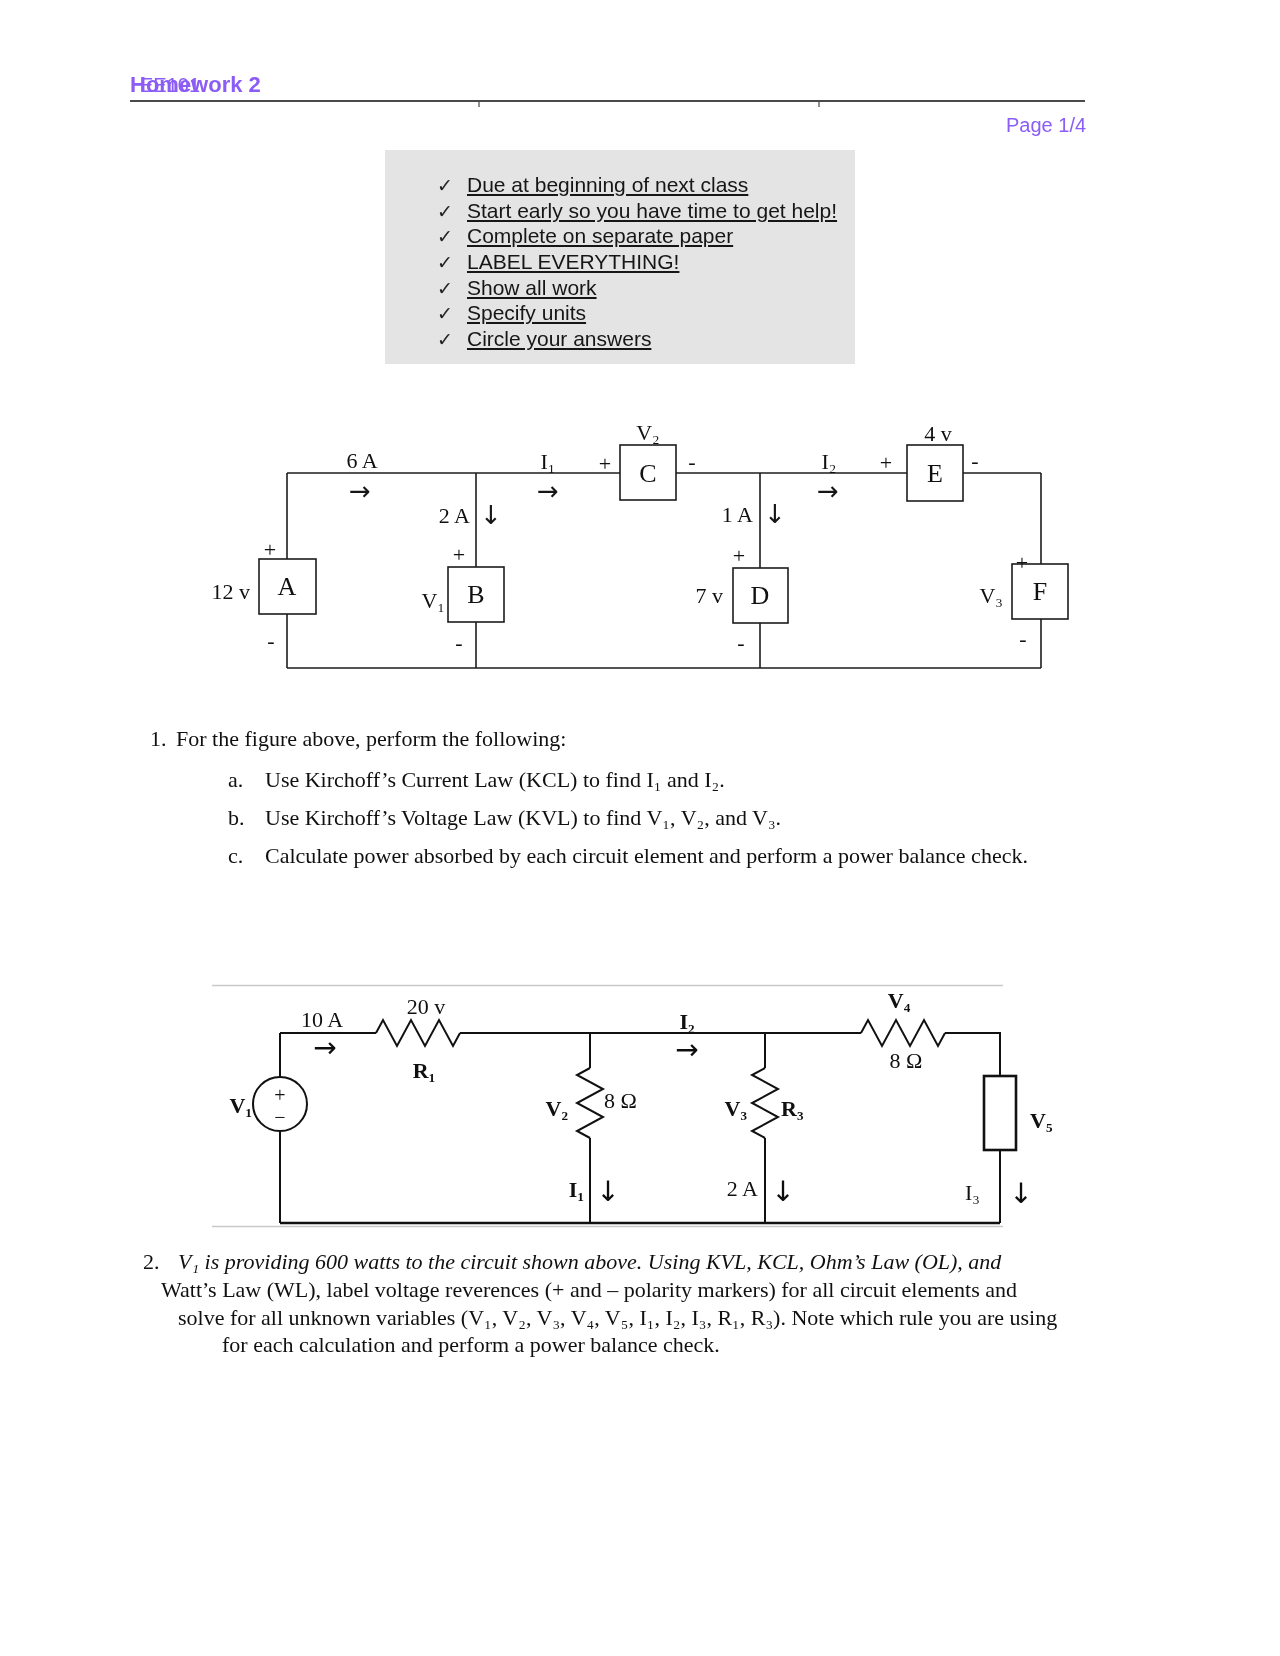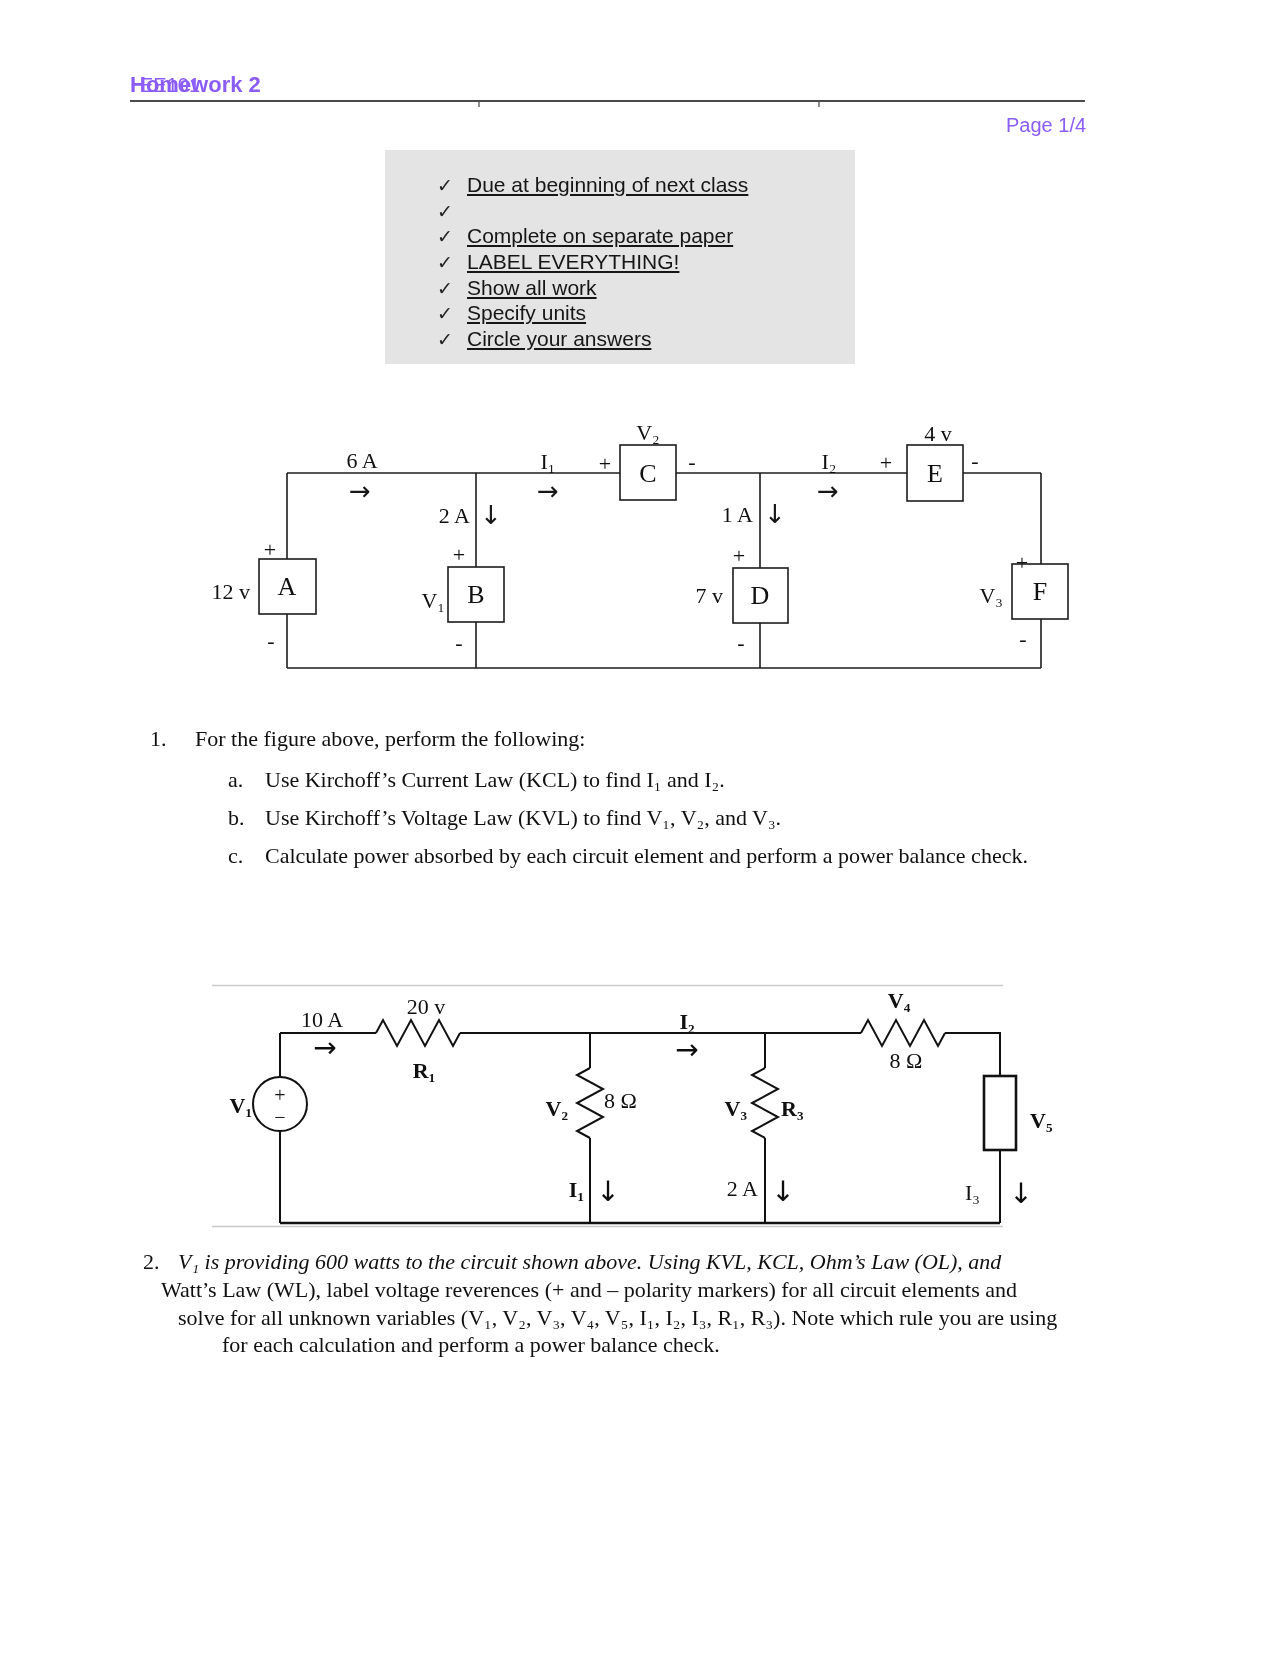--- a/index.html
+++ b/index.html
@@ -54,20 +54,21 @@
 </div>
 
 <div class="abs notice" style="left:385px;top:150px;width:470px;height:214px;">
   <div style="position:absolute;left:52px;top:23px;">
     <div class="notice-row">
       <span class="notice-check">✓</span>
       <span class="notice-label">Due at beginning of next class</span>
     </div>
     <div class="notice-row">
       <span class="notice-check">✓</span>
+      <span class="notice-label">Start early so you have time to get help!</span>
     </div>
     <div class="notice-row">
       <span class="notice-check">✓</span>
       <span class="notice-label">Complete on separate paper</span>
     </div>
     <div class="notice-row">
       <span class="notice-check">✓</span>
       <span class="notice-label">LABEL EVERYTHING!</span>
     </div>
     <div class="notice-row">
@@ -159,21 +160,21 @@
     <text class="boxletter mid" x="1040" y="600">F</text>
     <text class="lbl end" x="1003" y="603">V₃</text>
     <text class="sign mid" x="1022" y="570">+</text>
     <text class="sign mid" x="1023" y="646">-</text>
   </g>
 </svg>
 
 <div>
   <div class="abs qline" style="left:150px;top:726px;">
     <span class="qnum" style="left:0;">1.</span>
-    <span style="margin-left:45px;text-align:right;">For the figure above, perform the following:</span>
+    <span style="margin-left:26px;text-align:right;">For the figure above, perform the following:</span>
   </div>
   <div class="abs qline" style="left:228px;top:767px;">
     <span class="qnum" style="left:0;">a.</span>
     <span style="margin-left:37px;">Use Kirchoff’s Current Law (KCL) to find I₁ and I₂.</span>
   </div>
   <div class="abs qline" style="left:228px;top:805px;">
     <span class="qnum" style="left:0;">b.</span>
     <span style="margin-left:37px;">Use Kirchoff’s Voltage Law (KVL) to find V₁, V₂, and V₃.</span>
   </div>
   <div class="abs qline" style="left:228px;top:843px;">

